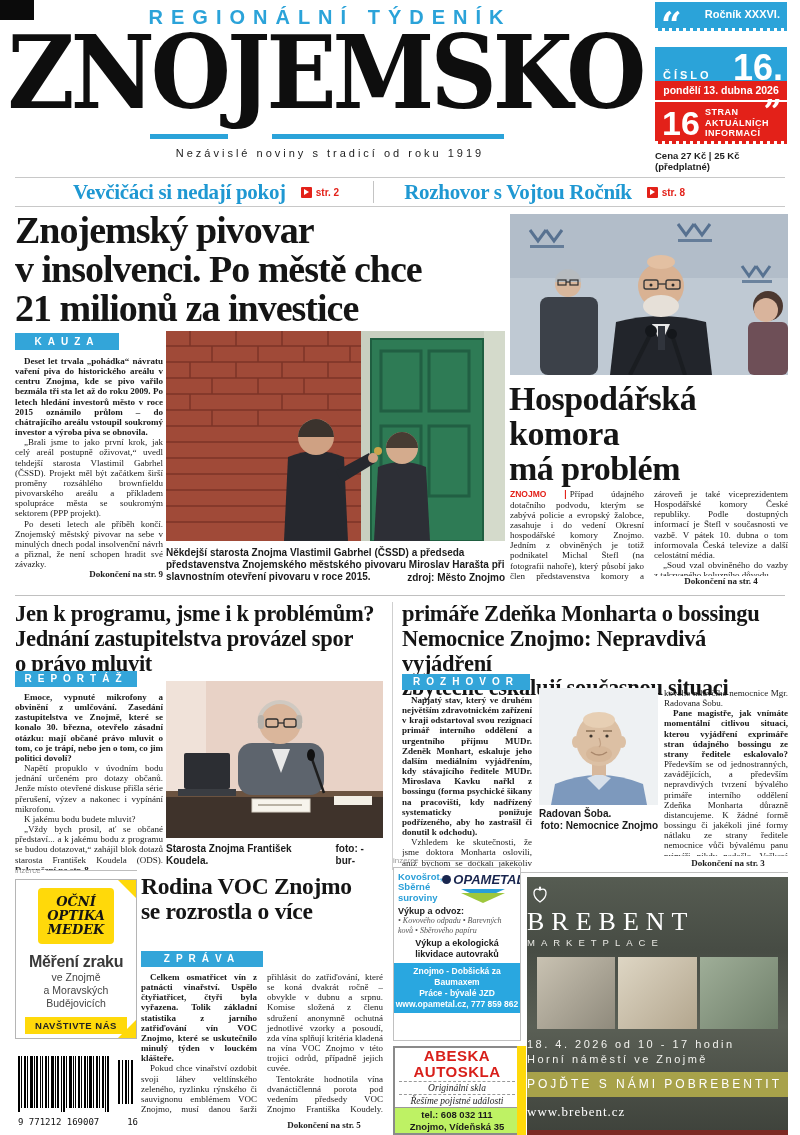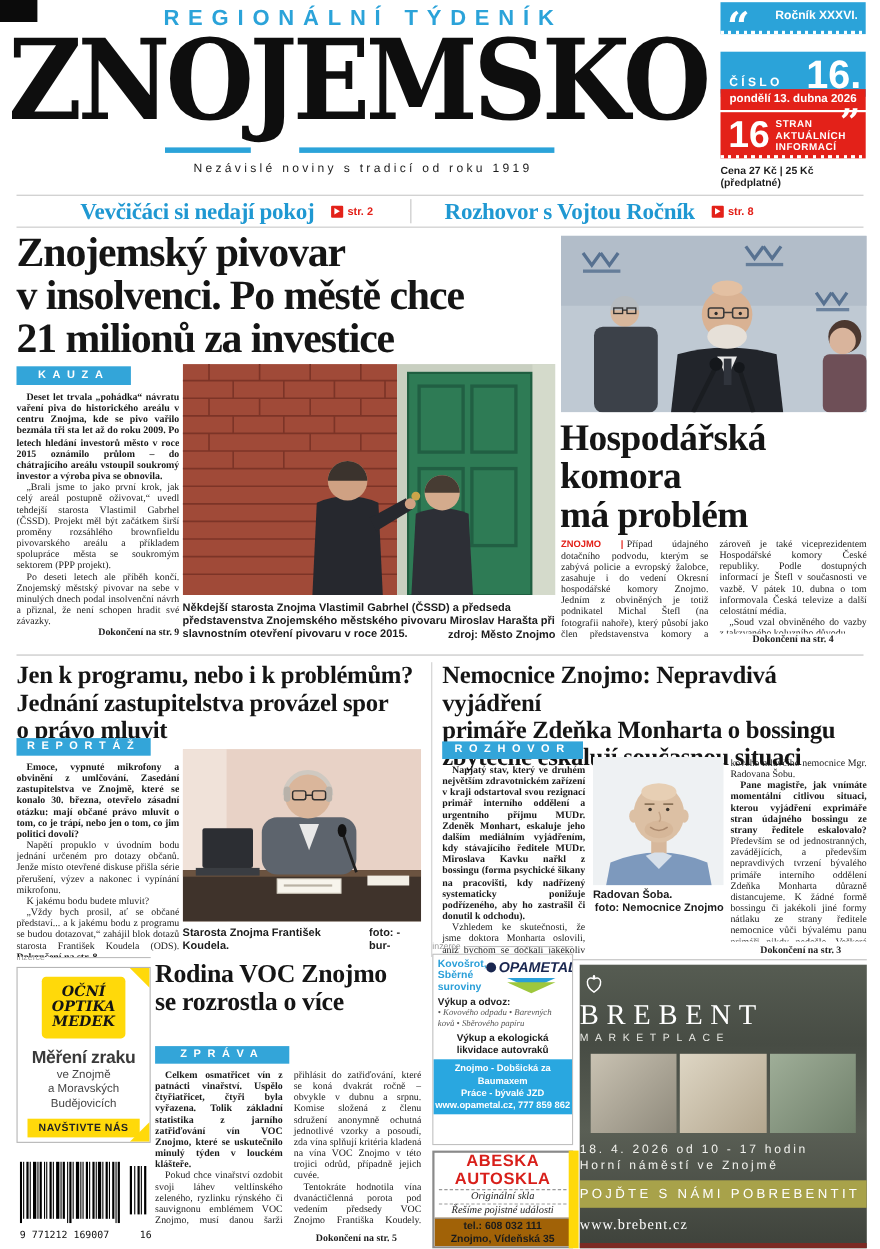--- a/index.html
+++ b/index.html
@@ -109,21 +109,21 @@
   .opa-sub { font-size:9px; font-weight:bold; text-align:center; margin-top:3px; line-height:1.15; }
   .opa-foot { margin:4px -4px -4px; background:#29a7e0; color:#fff; text-align:center;
               font:bold 8.5px/1.3 "Liberation Sans",sans-serif; padding:3px 1px; }
 
   
   .abeska { position:absolute; left:393px; top:1046px; width:128px; height:89px; background:#fff;
             border:2px solid #8a8a8a; text-align:center; font-family:"Liberation Sans",sans-serif; overflow:hidden; }
   .abe-t { font-size:15px; font-weight:bold; color:#d81f1a; line-height:1.05; letter-spacing:.5px; }
   .abe-sep { border-top:1px dashed #999; margin:1px 4px; }
   .abe-it { font:italic 9.5px/1.15 "Liberation Serif",serif; color:#222; }
-  .abe-foot { background:#a16207; border-top:1px solid #999; font:bold 9.5px/1.2 "Liberation Sans",sans-serif; padding:1px 3px; }
+  .abe-foot { background:#bef264; border-top:1px solid #999; font:bold 9.5px/1.2 "Liberation Sans",sans-serif; padding:1px 3px; }
 
   .yellow-strip { position:absolute; left:517px; top:1046px; width:9px; height:89px; background:#ffd90a; }
 
   
   .brebent { position:absolute; left:527px; top:877px; width:261px; height:258px; overflow:hidden;
              background:linear-gradient(180deg,#565c52 0%,#474c44 28%,#5a5f55 58%,#3e423b 100%);
              color:#fff; text-align:left; }
   .bre-mark { margin-top:5px; }
   .bre-brand { font-family:"Liberation Serif",serif; font-size:26px; letter-spacing:7px; line-height:1.05; }
   .bre-sub { font:9.5px "Liberation Sans",sans-serif; letter-spacing:6px; color:#e9e9e4; margin-top:2px; }
@@ -281,21 +281,21 @@
 </div>
 <div class="body cols2" style="left:510px; top:489px; width:278px; height:100px;">
   <p style="text-indent:0;"><span class="red-lead">ZNOJMO |</span><span>Případ údajného dotačního podvodu, kterým se zabývá policie a evropský žalobce, zasahuje i do vedení Okresní hospodářské komory Znojmo. Jedním z obviněných je totiž podnikatel Michal Štefl (na fotografii nahoře), který působí jako člen představenstva komory a zároveň je také viceprezidentem Hospodářské komory České republiky. Podle dostupných informací je Štefl v současnosti ve vazbě. V pátek 10. dubna o tom informovala Česká televize a další celostátní média.</span></p>
   <p>„Soud vzal obviněného do vazby z takzvaného koluzního důvodu.</p>
 </div>
 <div class="cont-abs" style="left:650px; top:576px; width:138px;">Dokončení na str. 4</div>
 
 <div class="rule" style="left:15px; top:595px; width:770px; height:1px;"></div>
 
 <div class="headline hl-md" style="left:15px; top:602px; width:378px;">
-  <div>Jen k programu, nebo i k problémům?</div>
+  <div>Jen k programu, jsme i k problémům?</div>
   <div>Jednání zastupitelstva provázel spor</div>
   <div>o právo mluvit</div>
 </div>
 <div class="tag" style="left:15px; top:671px; width:122px; height:16px; line-height:16px;">REPORTÁŽ</div>
 <div class="body" style="left:15px; top:692px; width:148px; height:178px;">
   <p class="bold">Emoce, vypnuté mikrofony a obvinění z umlčování. Zasedání zastupitelstva ve Znojmě, které se konalo 30. března, otevřelo zásadní otázku: mají občané právo mluvit o tom, co je trápí, nebo jen o tom, co jim politici dovolí?</p>
   <p>Napětí propuklo v úvodním bodu jednání určeném pro dotazy občanů. Jenže místo otevřené diskuse přišla série přerušení, výzev a nakonec i vypínání mikrofonu.</p>
   <p>K jakému bodu budete mluvit?</p>
   <p><span>„Vždy bych prosil, ať se občané představí... a k jakému bodu z programu se budou dotazovat,“ zahájil blok dotazů starosta František Koudela (ODS).</span> <b>Dokončení na str. 8</b></p>
 </div>
@@ -326,22 +326,22 @@
   </svg>
 </div>
 <div class="capline" style="left:166px; top:843px; width:217px;">
   <span class="cap">Starosta Znojma František Koudela.</span>
   <span class="cap">foto: -bur-</span>
 </div>
 
 <div class="rule" style="left:392px; top:602px; width:1px; height:268px; background:#cfcfcf;"></div>
 
 <div class="headline hl-md" style="left:402px; top:602px; width:390px;">
+  <div>primáře Zdeňka Monharta o bossingu</div>
   <div>Nemocnice Znojmo: Nepravdivá vyjádření</div>
-  <div>primáře Zdeňka Monharta o bossingu</div>
   <div>zbytečně eskalují současnou situaci</div>
 </div>
 <div class="tag" style="left:402px; top:674px; width:128px; height:16px; line-height:16px;">ROZHOVOR</div>
 <div class="body" style="left:402px; top:695px; width:130px; height:172px;">
   <p class="bold">Napjatý stav, který ve druhém největším zdravotnickém zařízení v kraji odstartoval svou rezignací primář interního oddělení a urgentního příjmu MUDr. Zdeněk Monhart, eskaluje jeho dalším mediálním vyjádřením, kdy stávajícího ředitele MUDr. Miroslava Kavku nařkl z bossingu (forma psychické šikany na pracovišti, kdy nadřízený systematicky ponižuje podřízeného, aby ho zastrašil či donutil k odchodu).</p>
   <p>Vzhledem ke skutečnosti, že jsme doktora Monharta oslovili, aniž bychom se dočkali jakékoliv odpovědi, obrátili jsme se na tis-</p>
 </div>
 <div class="photo" style="left:539px; top:688px; width:119px; height:117px;">
   <svg width="119" height="117" viewBox="0 0 119 117">
     <rect width="119" height="117" fill="#eef1f3"></rect>

